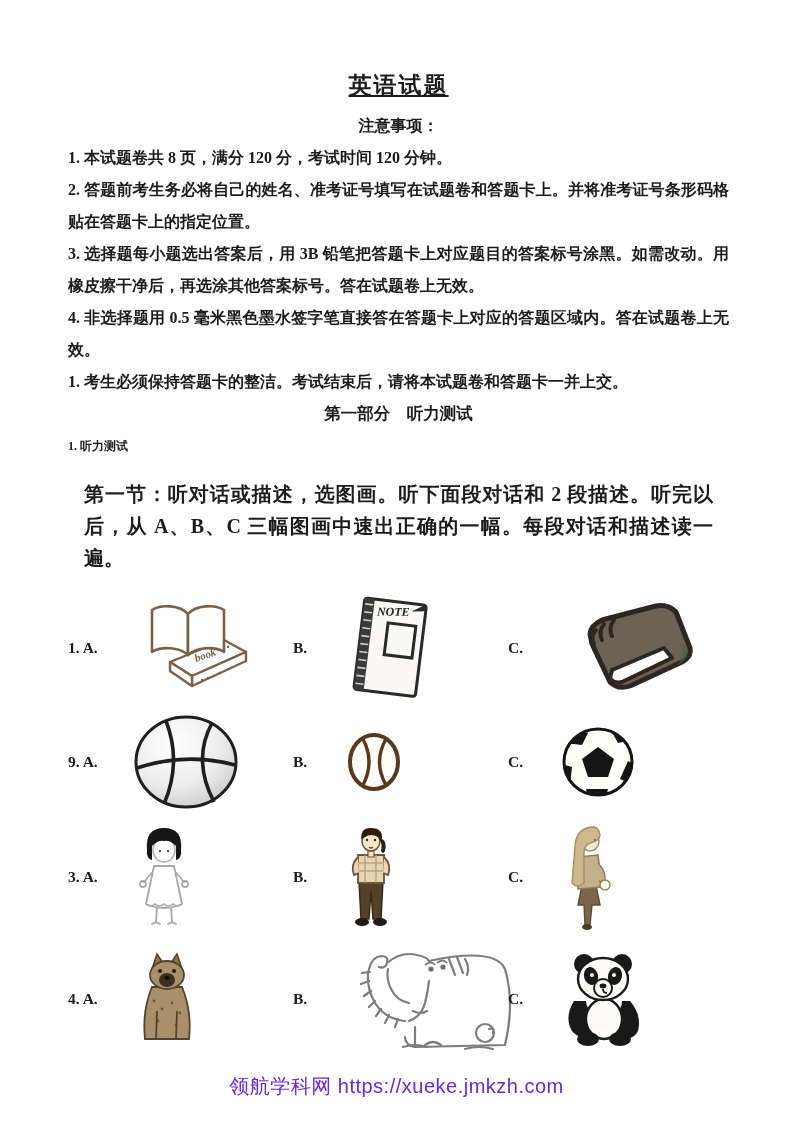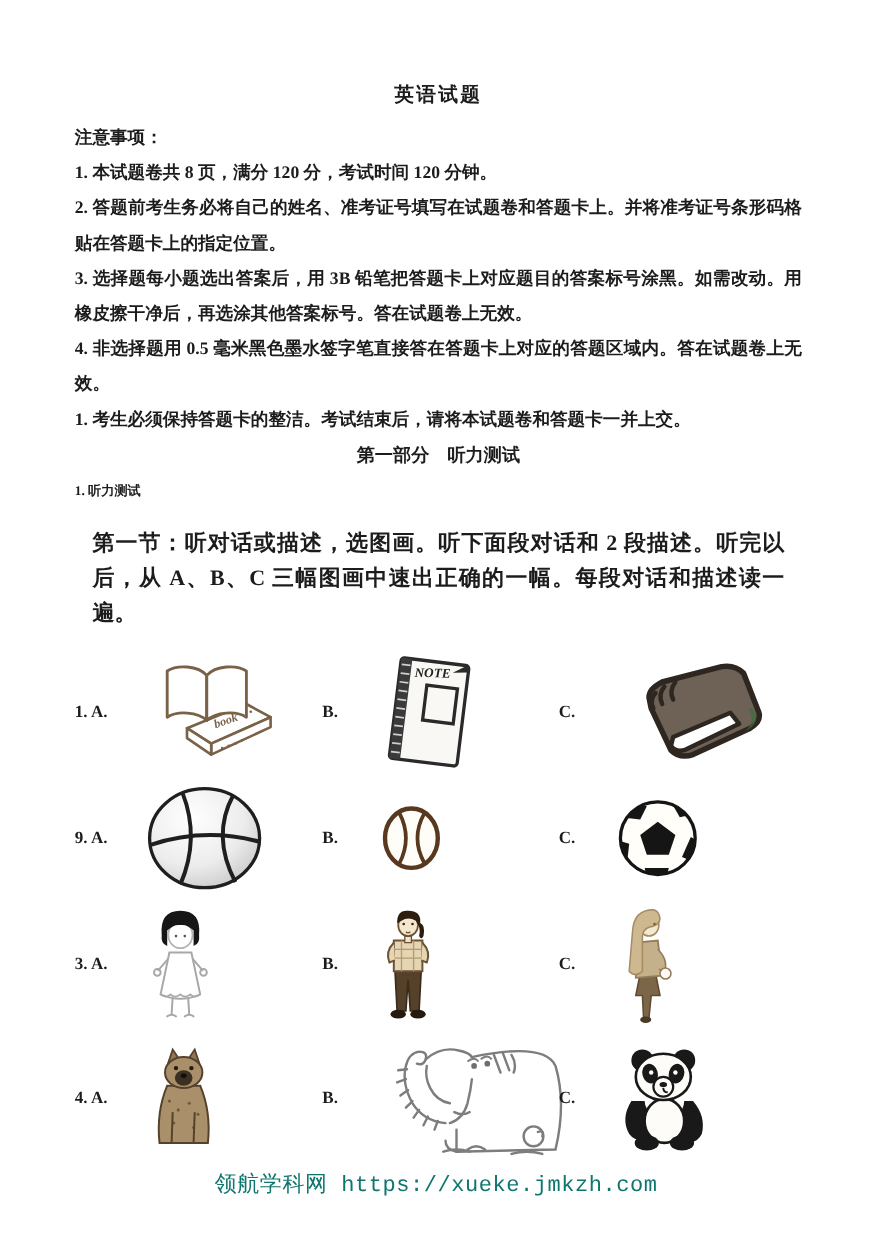--- a/index.html
+++ b/index.html
@@ -12,25 +12,25 @@
     color:#1c1c1c;
     overflow:hidden;
   }
   .content { padding:56px 64px 0 68px; }
 
   .doc-title {
     text-align:center; font-size:19px; font-weight:bold;
     letter-spacing:1px; line-height:28px; margin:0;
   }
   .doc-subtitle {
-    text-align:center; font-size:18px; font-weight:bold;
-    letter-spacing:2px; line-height:28px; margin:16px 0 10px 0;
+    text-align:center; font-size:23px; font-weight:bold;
+    letter-spacing:2px; line-height:28px; margin:16px 0 10px 0;text-decoration:underline;
   }
   .notice-heading {
-    font-size:16px; font-weight:bold; line-height:32px; margin:0;
+    font-size:16px; font-weight:bold; line-height:32px; margin:0;text-align:center;
   }
   .notice {
     font-size:16px; font-weight:bold; line-height:32px; margin:0;
     text-align:justify;
   }
   .section-heading {
     text-align:center; font-size:16.5px; font-weight:bold; line-height:32px; margin:0;
   }
   .listening-heading {
     font-size:12px; font-weight:bold; line-height:32px; margin:0;
@@ -52,24 +52,24 @@
   .opt-c { flex:1; }
   .qlabel {
     font-size:15.5px; font-weight:bold; flex-shrink:0;
     font-family:"Liberation Serif", serif;
   }
   .opt-a .qlabel { width:46px; }
   .opt-b .qlabel, .opt-c .qlabel { width:36px; }
   .imgwrap { margin-left:16px; display:flex; align-items:center; }
 
   .watermark {
-    position:absolute; left:0; right:0; bottom:32px;
+    position:absolute; left:0; right:0; bottom:22px;
     text-align:center;
-    font-family:Liberation Mono, monospace;
-    font-size:20px; color:#0f766e; letter-spacing:0.5px;
+    font-family:Liberation Sans, sans-serif;
+    font-size:20px; color:#6d28d9; letter-spacing:0.5px;
   }
   svg { display:block; }
   .sketch-note-text { font-family:"Liberation Serif", serif; font-weight:bold; font-style:italic; }
 </style>
 </head>
 <body>
 
 <div class="page">
   <div class="content">
 

